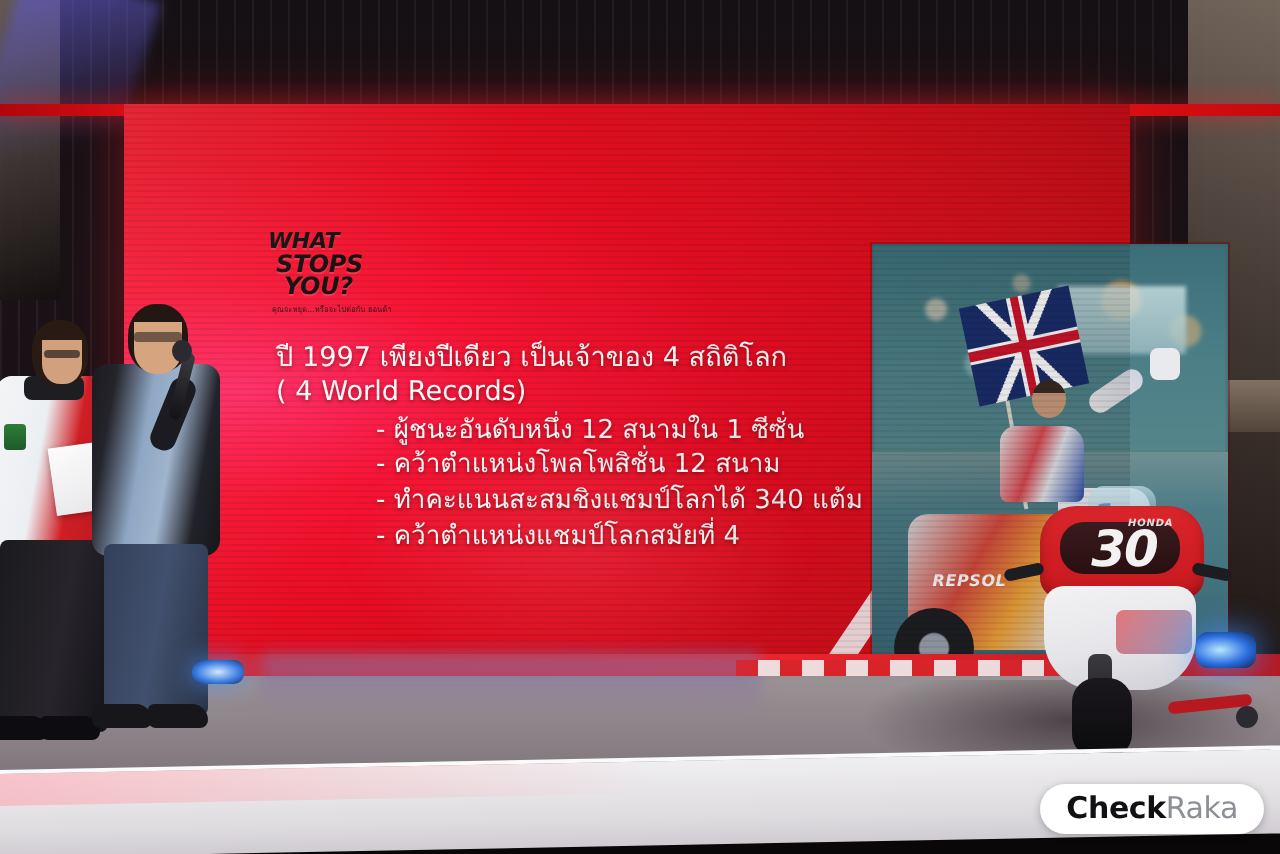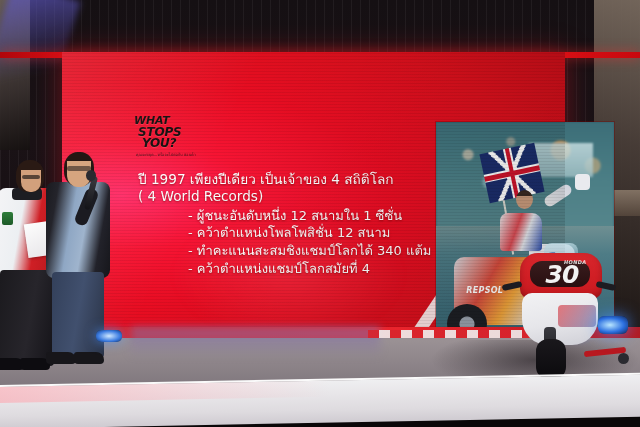--- a/index.html
+++ b/index.html
@@ -335,14 +335,19 @@
     <div class="moto-stand"></div>
     <div class="moto-caster"></div>
   </div>
   <div class="led-blue"></div>
   <div class="led-blue3"></div>
 
   <div class="riser">
     <div class="riser-glow"></div>
   </div>
 
+  <div class="watermark">
+    <div class="wm-text">
+      <span class="wm-a">Check</span><span class="wm-b">Raka</span>
+    </div>
+  </div>
 
 </div>
 
 </body></html>

